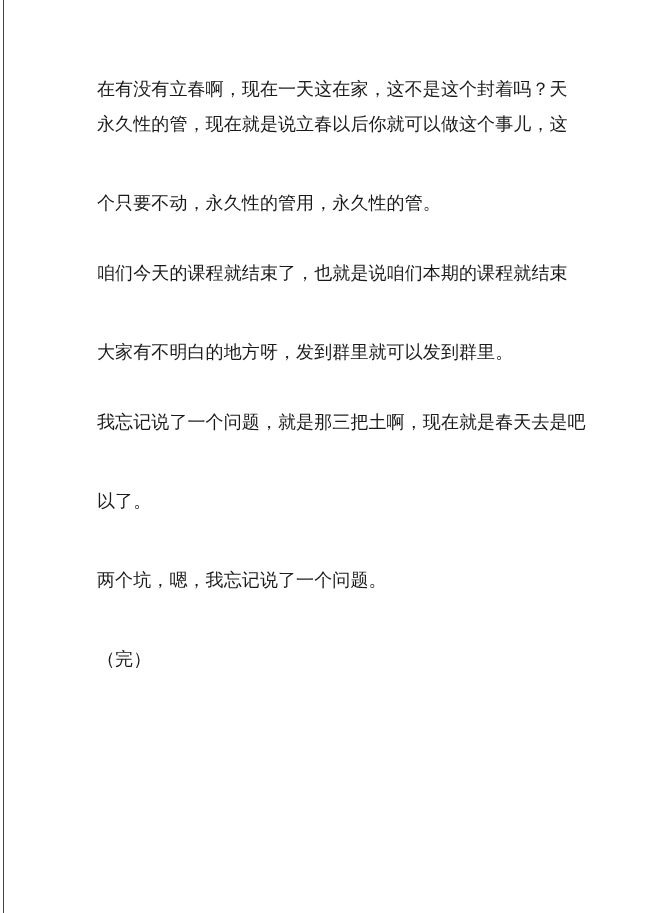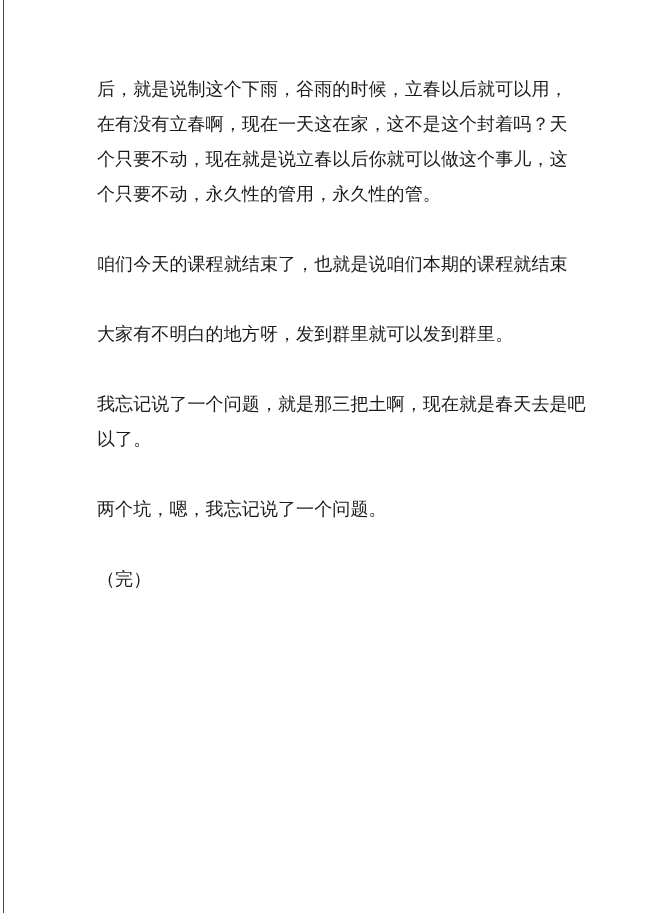--- a/index.html
+++ b/index.html
@@ -35,32 +35,32 @@
   }
   .paragraph { margin: 0; }
   .paragraph + .paragraph { margin-top: 35px; }
   .line {
     white-space: nowrap;
     text-align: justify;
     text-align-last: justify;
   }
   .line.last {
     text-align-last: left;
+    margin-top: 44px;
   }
 </style>
 </head>
 <body>
 
 <div class="page" style="background: rgb(255, 255, 255);">
   <div class="edge-line" style="background: rgb(69, 69, 69);"></div>
   <div class="text-block" id="text-block" style="color: rgb(26, 26, 26);">
       <div class="paragraph">
-        <div class="line">后，就是说制这个下雨，谷雨的时候，立春以后就可以用，</div>
         <div class="line">在有没有立春啊，现在一天这在家，这不是这个封着吗？天</div>
-        <div class="line">个只要不动，现在就是说立春以后你就可以做这个事儿，这</div>
+        <div class="line">永久性的管，现在就是说立春以后你就可以做这个事儿，这</div>
         <div class="line last">个只要不动，永久性的管用，永久性的管。</div>
       </div>
       <div class="paragraph">
         <div class="line">咱们今天的课程就结束了，也就是说咱们本期的课程就结束</div>
       </div>
       <div class="paragraph">
         <div class="line last">大家有不明白的地方呀，发到群里就可以发到群里。</div>
       </div>
       <div class="paragraph">
         <div class="line">我忘记说了一个问题，就是那三把土啊，现在就是春天去是吧</div>

